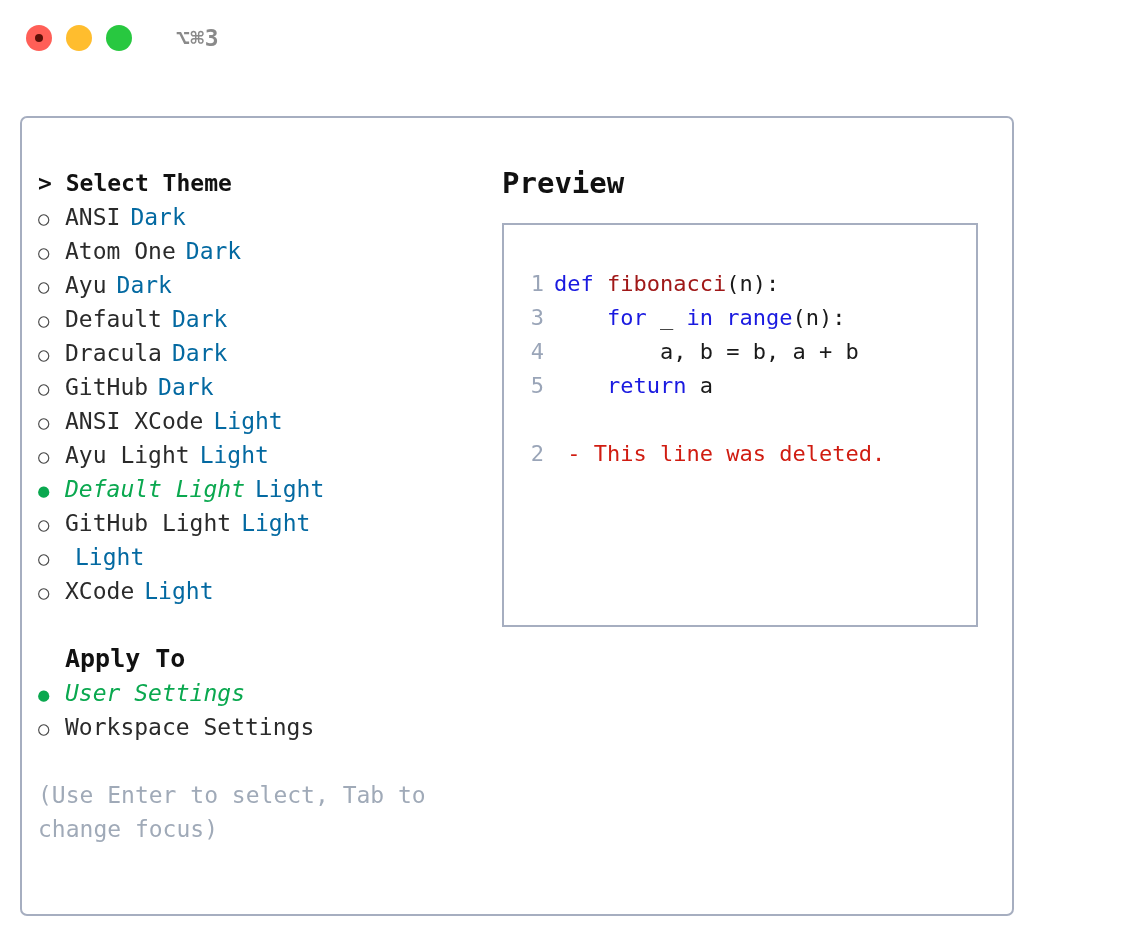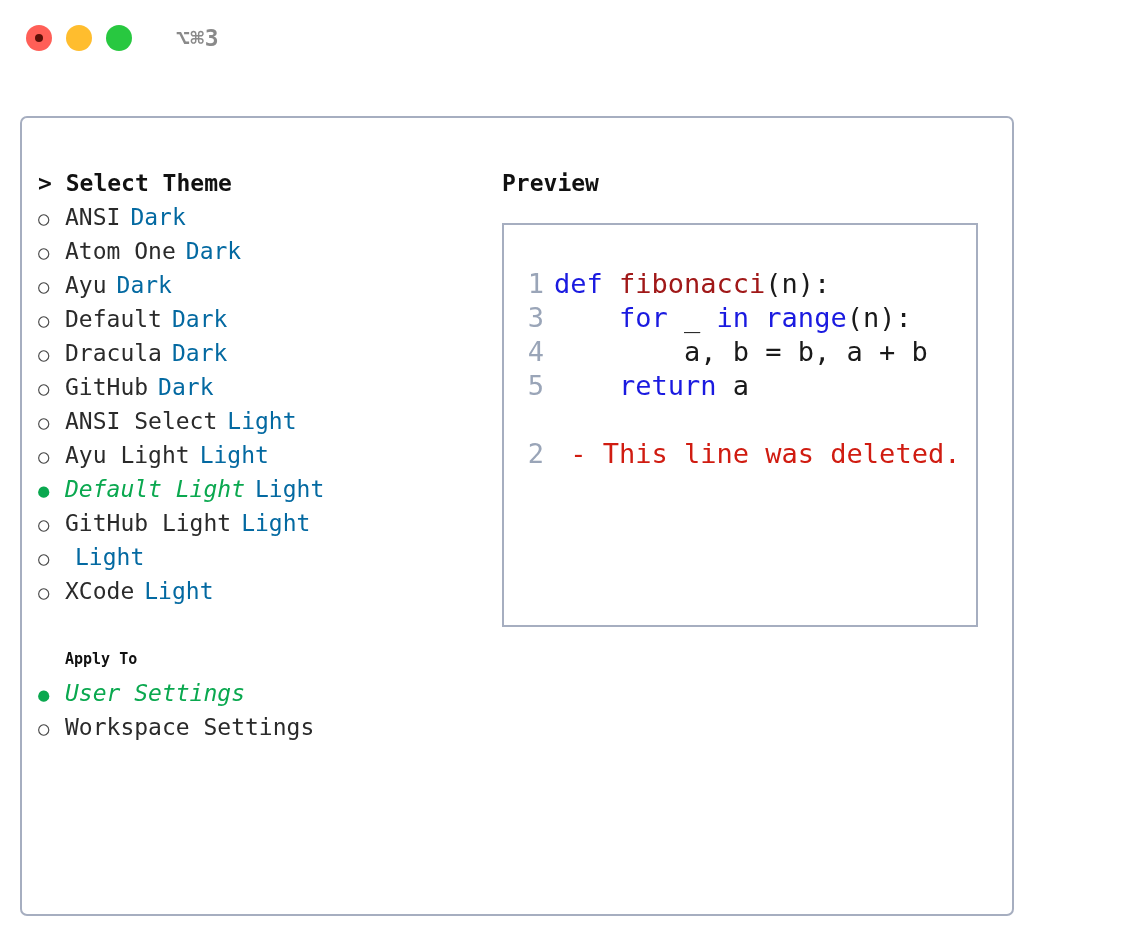--- a/index.html
+++ b/index.html
@@ -106,21 +106,21 @@
   }
   .bullet.selected { color: #0aa84f; font-size: 19px; }
   .opt-label { color: #2a2a2a; }
   .opt-row.selected .opt-label { color: #0aa84f; font-style: italic; }
   .opt-tag {
     color: #0369a1;
     margin-left: 10px;
   }
 
   .group-heading {
-    font-size: 15px;
+    font-size: 25px;
     font-weight: bold;
     color: #111111;
     line-height: 34px;
     height: 34px;
     padding-left: 27px;
     white-space: pre;
   }
   .spacer-row { height: 34px; }
 
   .hint {
@@ -132,37 +132,37 @@
   }
 
   
   .right-col {
     position: absolute;
     left: 480px;
     top: 48px;
     width: 490px;
   }
   .preview-title {
-    font-size: 23px;
+    font-size: 29px;
     font-weight: bold;
     color: #111111;
     line-height: 34px;
     margin-bottom: 23px;
     white-space: pre;
   }
   .preview-box {
     width: 476px;
     height: 404px;
     border: 2px solid #a6aec0;
     box-sizing: border-box;
     background: #ffffff;
     padding: 42px 0 0 12px;
   }
   .code-line {
-    font-size: 27px;
+    font-size: 22px;
     line-height: 34px;
     height: 34px;
     white-space: pre;
     color: #1a1a1a;
   }
   .lnum {
     color: #9aa5b8;
     display: inline-block;
     width: 28px;
     text-align: right;
@@ -195,37 +195,38 @@
 
     <div class="heading">&gt; Select Theme</div>
 
     <div id="theme-list">
           <div class="opt-row"><span class="bullet">○</span><span class="opt-label">ANSI</span><span class="opt-tag">Dark</span></div>
           <div class="opt-row"><span class="bullet">○</span><span class="opt-label">Atom One</span><span class="opt-tag">Dark</span></div>
           <div class="opt-row"><span class="bullet">○</span><span class="opt-label">Ayu</span><span class="opt-tag">Dark</span></div>
           <div class="opt-row"><span class="bullet">○</span><span class="opt-label">Default</span><span class="opt-tag">Dark</span></div>
           <div class="opt-row"><span class="bullet">○</span><span class="opt-label">Dracula</span><span class="opt-tag">Dark</span></div>
           <div class="opt-row"><span class="bullet">○</span><span class="opt-label">GitHub</span><span class="opt-tag">Dark</span></div>
-          <div class="opt-row"><span class="bullet">○</span><span class="opt-label">ANSI Select</span><span class="opt-tag">Light</span></div>
+          <div class="opt-row"><span class="bullet">○</span><span class="opt-label">ANSI XCode</span><span class="opt-tag">Light</span></div>
           <div class="opt-row"><span class="bullet">○</span><span class="opt-label">Ayu Light</span><span class="opt-tag">Light</span></div>
           <div class="opt-row selected"><span class="bullet selected">●</span><span class="opt-label">Default Light</span><span class="opt-tag">Light</span></div>
           <div class="opt-row"><span class="bullet">○</span><span class="opt-label">GitHub Light</span><span class="opt-tag">Light</span></div>
           <div class="opt-row"><span class="bullet">○</span><span class="opt-tag">Light</span></div>
           <div class="opt-row"><span class="bullet">○</span><span class="opt-label">XCode</span><span class="opt-tag">Light</span></div>
         </div>
 
     <div class="spacer-row"></div>
 
     <div class="group-heading">Apply To</div>
 
     <div id="apply-list">
           <div class="opt-row selected"><span class="bullet selected">●</span><span class="opt-label">User Settings</span></div>
           <div class="opt-row"><span class="bullet">○</span><span class="opt-label">Workspace Settings</span></div>
         </div>
 
+    <div class="hint">(Use Enter to select, Tab to change focus)</div>
   </div>
 
   <div class="right-col">
     <div class="preview-title">Preview</div>
 
     <div class="preview-box">
       <div id="code-block">
             <div class="code-line"><span class="lnum">1</span><span class="kw">def </span><span class="fn">fibonacci</span><span class="pl">(n):</span></div>
             <div class="code-line"><span class="lnum">3</span><span class="pl">    </span><span class="kw">for </span><span class="pl">_ </span><span class="kw">in </span><span class="kw">range</span><span class="pl">(n):</span></div>
             <div class="code-line"><span class="lnum">4</span><span class="pl">        a, b = b, a + b</span></div>

